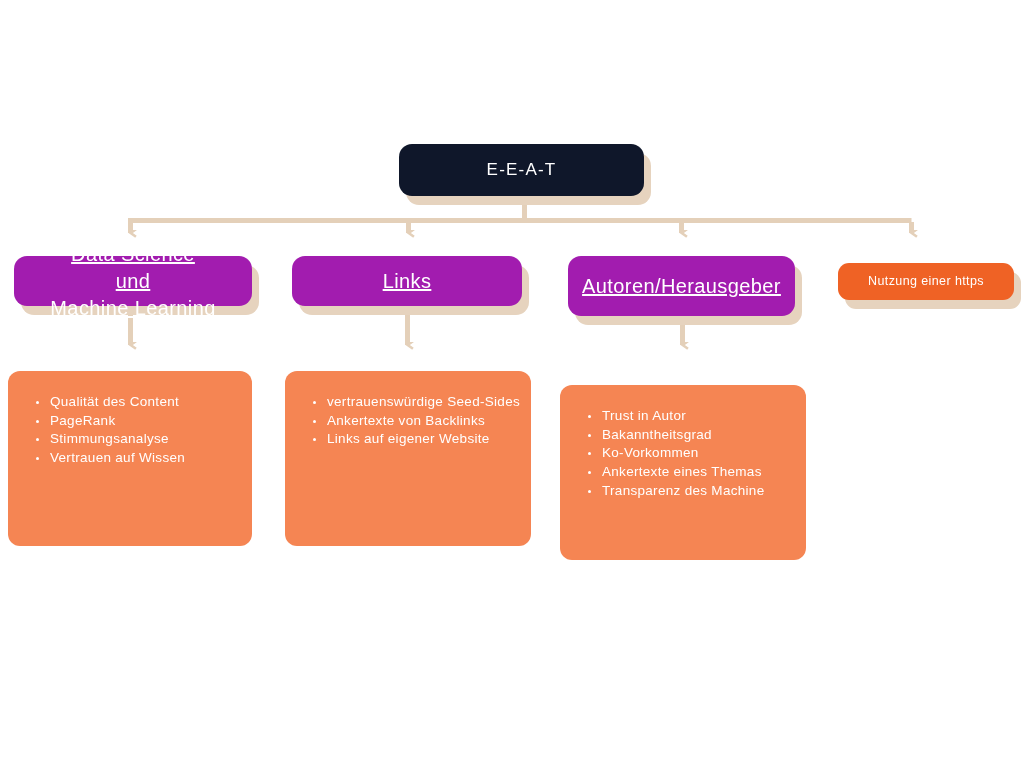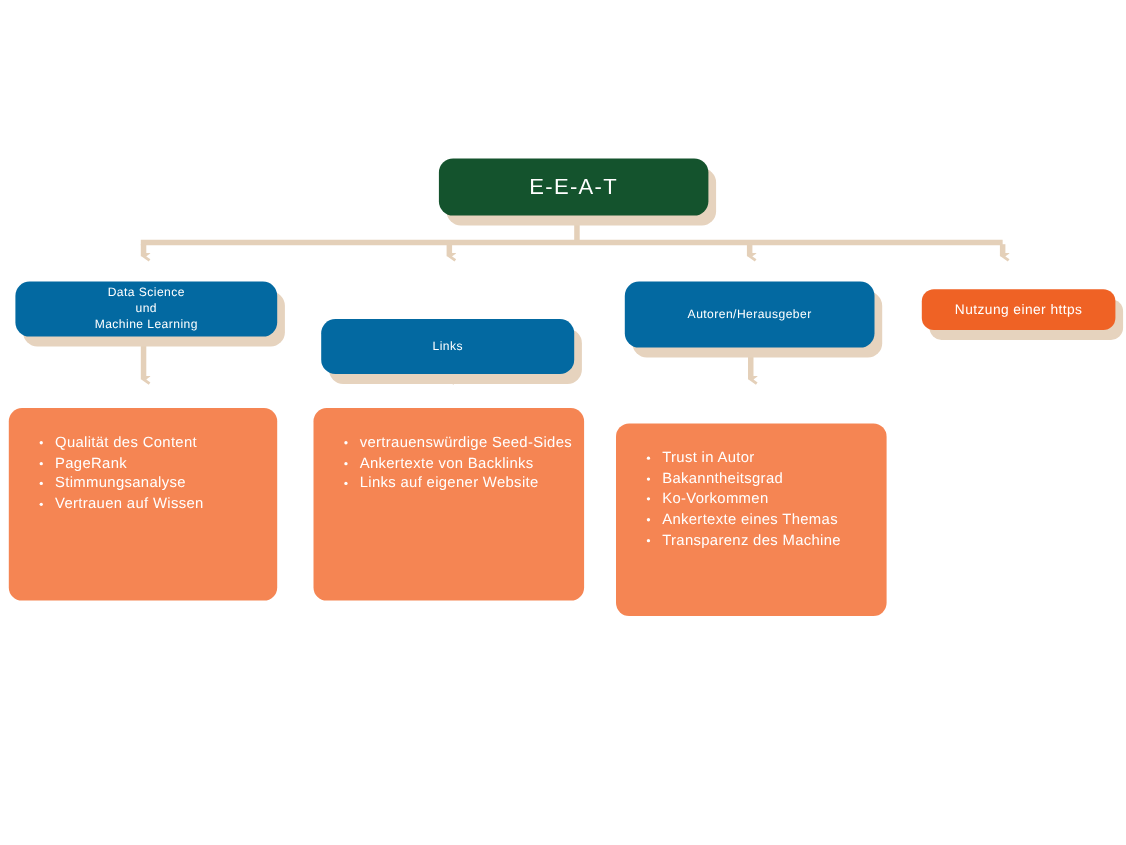--- a/index.html
+++ b/index.html
@@ -40,44 +40,44 @@
   .node.shadowed {
     box-shadow: 7px 9px 0 0 #e6d3be;
   }
 
   
   #root-node {
     left: 399px;
     top: 144px;
     width: 245px;
     height: 52px;
-    background: #14532d;
+    background: #0f172a;
+    border-radius: 13px;
+    font-size: 17px;
+    letter-spacing: 1.2px;
+  }
+
+  
+  .level2 {
+    background: #a21caf;
     border-radius: 13px;
     font-size: 20px;
-    letter-spacing: 1.2px;
-  }
-
-  
-  .level2 {
-    background: #0369a1;
-    border-radius: 13px;
-    font-size: 11px;
+    text-decoration: underline;
   }
   #level2-node-0 {
     left: 14px;
     top: 256px;
     width: 238px;
     height: 50px;
   }
   #level2-node-1 {
     left: 292px;
     top: 256px;
     width: 230px;
     height: 50px;
-    margin-top: 34px;
   }
   #level2-node-2 {
     left: 568px;
     top: 256px;
     width: 227px;
     height: 60px;
   }
   
   #level2-node-3 {
     left: 838px;

